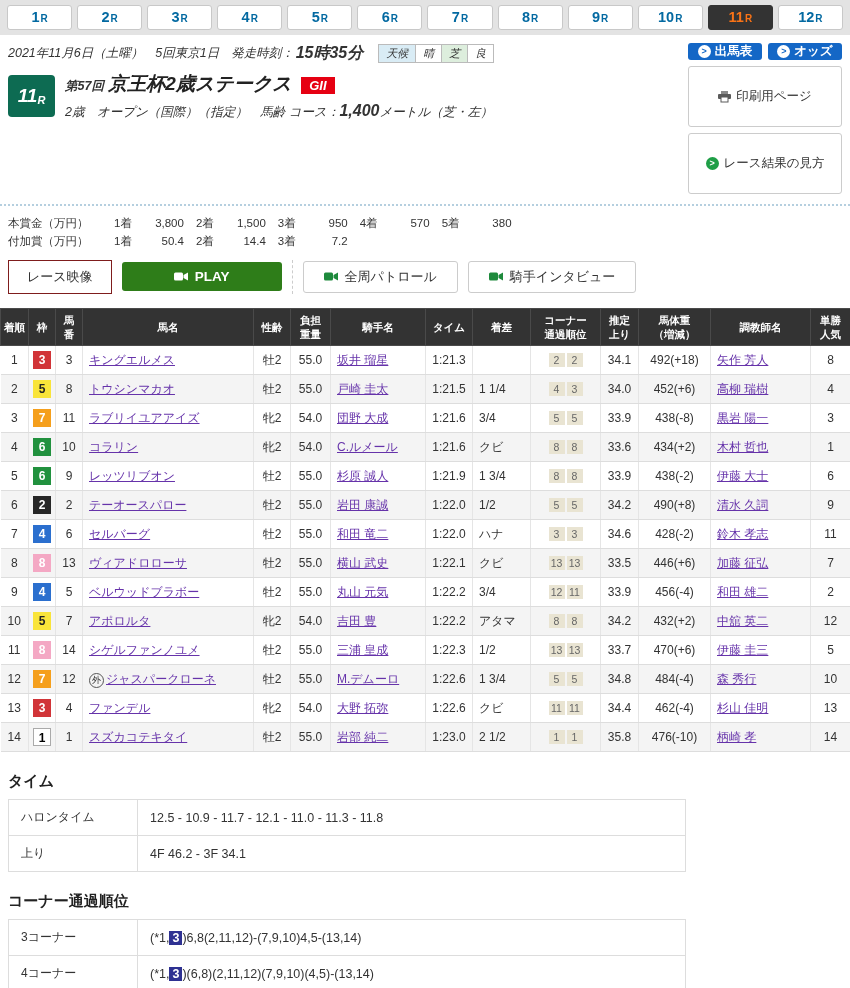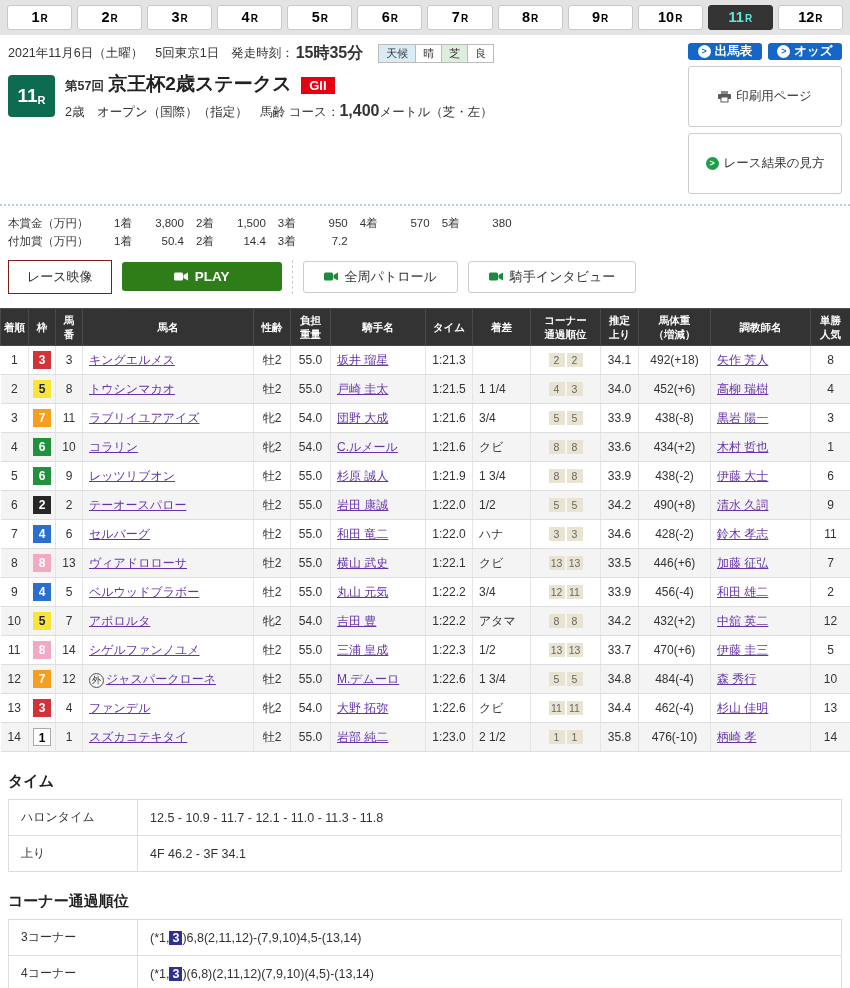--- a/index.html
+++ b/index.html
@@ -1,27 +1,27 @@
 <!DOCTYPE html>
 <html><head>
 <meta charset="utf-8">
 <style>
   html,body{margin:0;padding:0;background:#fff;}
   .page{width:850px;font-family:"Liberation Sans","DejaVu Sans",sans-serif;color:#333;}
 
   
   .tabbar{display:flex;gap:5px;background:#e3e3e3;padding:5px 7px;box-sizing:border-box;}
   .tab{flex:1;background:#fff;border:1px solid #c8c8c8;border-radius:3px;text-align:center;
-       padding:3px 0 4px;font-weight:bold;font-size:14.5px;color:#000000;cursor:pointer;}
+       padding:3px 0 4px;font-weight:bold;font-size:14.5px;color:#0369a1;cursor:pointer;}
   .tab .tab-r{font-size:10px;margin-left:1px;}
-  .tab.active{background:#333;border-color:#333;color:#5eead4;}
+  .tab.active{background:#333;border-color:#333;color:#f97316;}
 
   
   .header{display:flex;padding:8px 8px 0;}
-  .header-left{flex:1;}
+  .header-left{flex:1;font-style:italic;}
   .date-line{font-size:12.5px;display:flex;align-items:center;}
   .date-line .sp{margin-left:12px;}
   .start-time{font-size:16px;font-weight:bold;margin-left:2px;}
   .badges{margin-left:16px;display:inline-flex;}
   .bdg{border:1px solid #bbb;padding:1px 7px;font-size:11px;background:#fff;margin-left:-1px;}
   .bdg-blue{background:#d9ecf5;}
   .bdg-green{background:#ddeedd;}
   .title-line{display:flex;margin-top:7px;align-items:center;}
   .race-no{width:47px;height:42px;background:#0d6b52;color:#fff;border-radius:4px;display:flex;
            align-items:center;justify-content:center;font-size:19px;font-weight:bold;flex:none;}
@@ -79,21 +79,21 @@
   .f6{background:#21913e;color:#fff;}
   .f7{background:#f59f1c;color:#fff;}
   .f8{background:#f4a8c4;color:#fff;}
   .hlink{color:#6633aa;text-decoration:underline;cursor:pointer;}
   .hmark{display:inline-block;width:13px;height:13px;line-height:13px;border:1px solid #555;border-radius:50%;
          font-size:9px;text-align:center;margin-right:2px;color:#333;}
   .cnum{display:inline-block;min-width:12px;padding:1px 2px;background:#e9e4d2;color:#666;font-size:10.5px;text-align:center;margin:0 1px;}
 
   
   .sec-title{font-size:15px;font-weight:bold;color:#222;margin:20px 8px 8px;}
-  .def-table{width:834px;margin:0 8px;border-collapse:collapse;font-size:12.5px;}
+  .def-table{width:678px;margin:0 8px;border-collapse:collapse;font-size:12.5px;}
   .def-table td{border:1px solid #ddd;padding:9px 12px;background:#fff;}
   .dt-label{width:104px;background:#f4f4f2;font-size:12px;}
   .hl{background:#2e3192;color:#fff;padding:0 3px;font-weight:bold;}
 
   
   .payout-title{margin:28px 8px 5px 2px;}
 </style>
 </head>
 <body>
 

